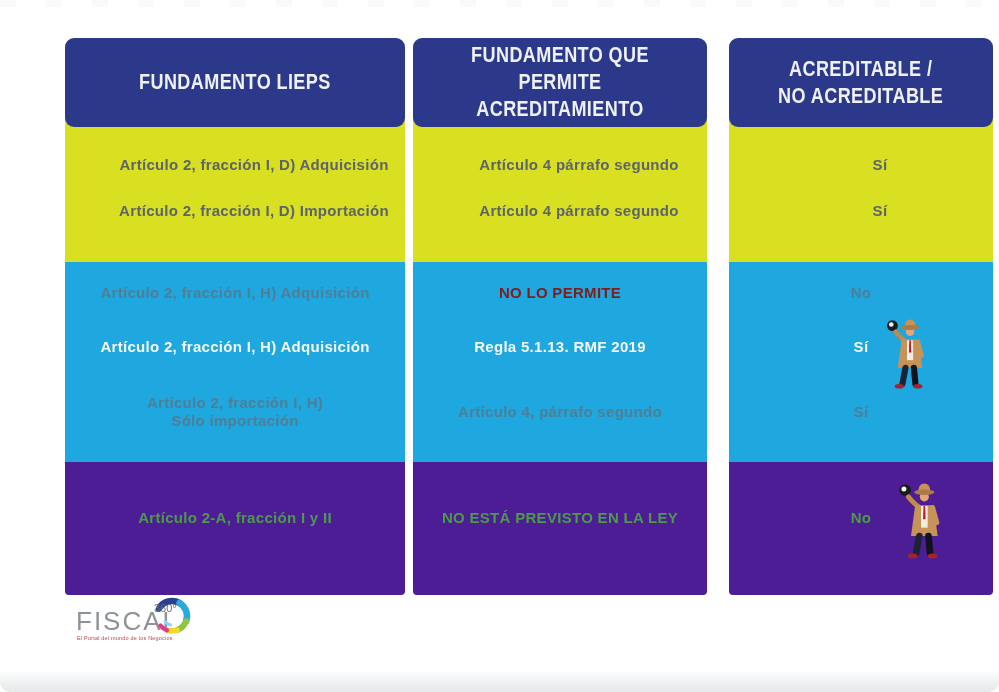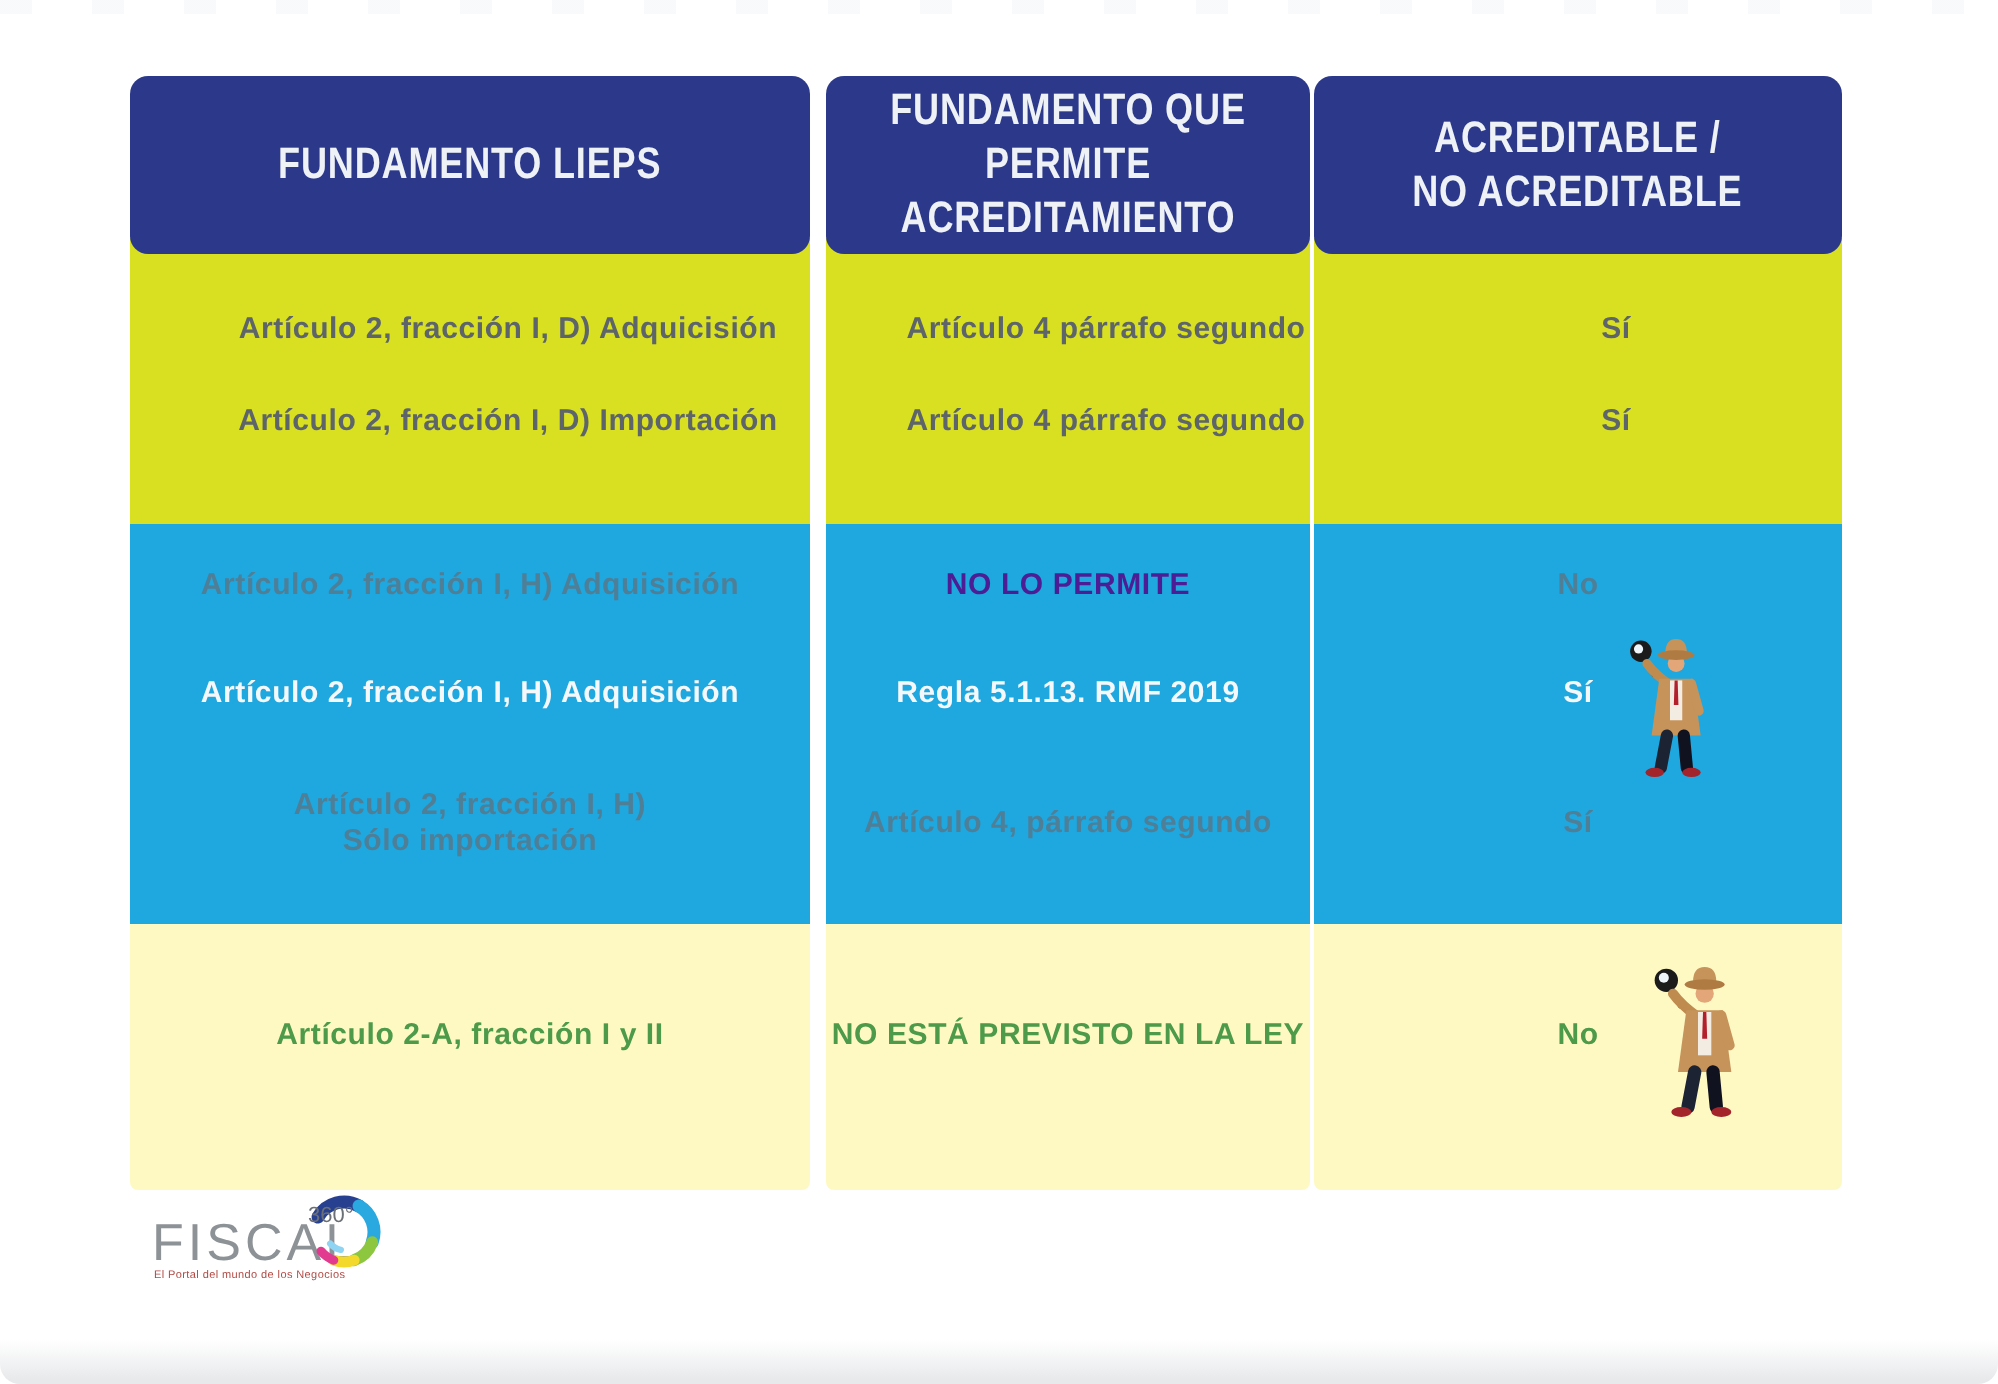--- a/index.html
+++ b/index.html
@@ -8,39 +8,39 @@
     font-family:"Liberation Sans",sans-serif;
   }
   .top-dashes{position:absolute;top:0;left:0;width:100%;height:7px;
     background:repeating-linear-gradient(90deg,#f3f5f7 0 16px,#ffffff 16px 46px);opacity:.55;}
   .bottom-bar{position:absolute;left:0;right:0;bottom:0;height:22px;
     background:linear-gradient(180deg,rgba(235,237,239,0) 0%,#e7e9eb 90%);
     border-radius:0 0 10px 10px;}
   .table-area{position:absolute;left:65px;top:38px;display:flex;}
   .col{display:flex;flex-direction:column;position:relative;}
   .col-1{width:340px;margin-right:8px;}
-  .col-2{width:242px;margin-right:2px;}
+  .col-2{width:294px;margin-right:22px;}
   .col-3{width:264px;border-radius:27px;}
   .hdr{background:#2c398b;border-radius:9px;height:89px;display:flex;align-items:center;
     justify-content:center;position:relative;z-index:2;}
   .hdr-text{color:#eef1f5;font-weight:bold;font-size:22px;text-align:center;line-height:1.22;
     letter-spacing:.5px;transform:scaleX(.82);white-space:pre-line;}
   .band{position:relative;z-index:1;box-sizing:border-box;}
   .band-yellow{background:#d8e021;height:143px;margin-top:-8px;padding-top:24px;padding-left:38px;}
   .band-blue{background:#1fa7df;height:200px;padding-top:8px;}
-  .band-green{background:#fef9c3;height:133px;border-radius:0 0 4px 4px;
+  .band-green{background:#4c1d95;height:133px;border-radius:0 0 4px 4px;
     display:flex;align-items:center;justify-content:center;padding-bottom:22px;}
   .row{display:flex;align-items:center;justify-content:center;text-align:center;}
   .r-y1{height:44px;} .r-y2{height:48px;}
   .r-b1{height:46px;} .r-b2{height:62px;} .r-b3{height:68px;}
   .cell{font-size:15px;font-weight:bold;letter-spacing:.3px;line-height:1.2;white-space:pre-line;}
   .c-gray{color:#5d646a;}
   .c-bmut{color:#4e7f97;}
   .c-white{color:#f4f8fa;}
-  .c-red{color:#4c1d95;}
+  .c-red{color:#7f1d1d;}
   .c-gmut{color:#4c9a4a;}
   .detective{position:absolute;z-index:3;}
   .det-blue{left:155px;top:277px;}
   .det-green{left:167px;top:441px;}
   .logo{position:absolute;left:66px;top:592px;width:150px;height:62px;}
   .logo-brand{position:absolute;left:10px;top:14px;font-size:26px;color:#8d9296;
     letter-spacing:2px;font-weight:normal;}
   .logo-sup{position:absolute;left:88px;top:10px;font-size:11px;color:#6b7076;}
   .logo-swoosh{position:absolute;left:84px;top:2px;}
   .logo-tagline{position:absolute;left:11px;top:43px;font-size:5.5px;color:#b24a44;

